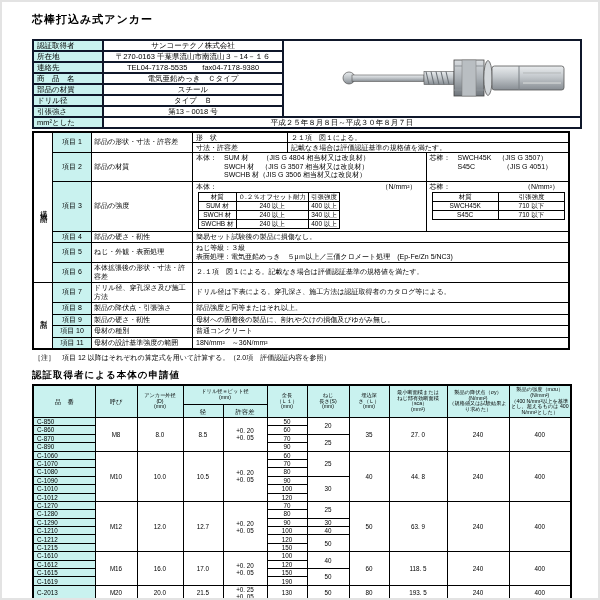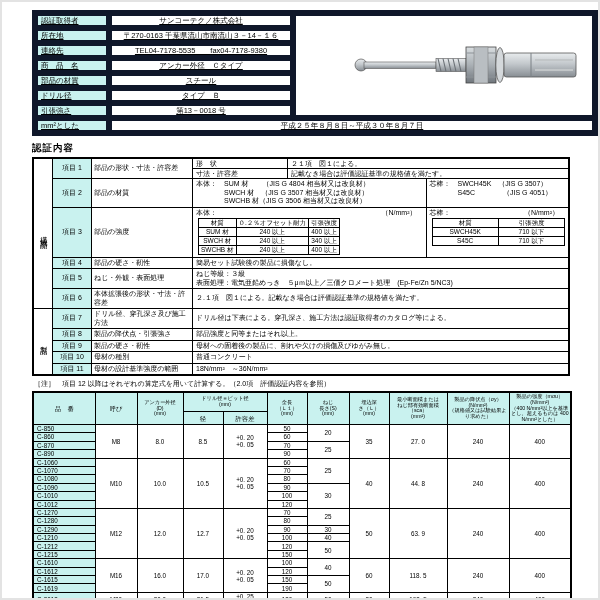--- a/index.html
+++ b/index.html
@@ -5,21 +5,21 @@
   html,body{margin:0;padding:0;background:#fff;}
   body{font-family:"Liberation Sans","DejaVu Sans",sans-serif;color:#000;}
   #page{position:relative;width:600px;height:600px;box-sizing:border-box;
         border:2px solid #e3e3e3;background:#fff;padding:8px 30px 0 30px;overflow:hidden;}
   .title{font-size:11px;font-weight:bold;letter-spacing:1px;margin:2px 0 12px 0;}
   .sect{font-size:9.5px;font-weight:bold;letter-spacing:1px;margin:6px 0 2px 0;}
 
   
   table{border-collapse:collapse;}
   .info{width:538px;table-layout:fixed;font-size:7.5px;}
-  .info td{border:6px solid #0f172a;padding:0 3px;height:9px;line-height:9px;white-space:nowrap;overflow:hidden;text-decoration:underline;}
+  .info td{border:2px solid #0f172a;padding:0 3px;height:9px;line-height:9px;white-space:nowrap;overflow:hidden;}
   .info .lab{background:#c9f2ef;width:62px;}
   .info .val{width:172px;text-align:center;}
   .info .photo{width:296px;background:#fff;text-align:center;vertical-align:middle;padding:0;}
   .info{border:2px solid #000;}
 
   
   .cert{width:538px;table-layout:fixed;font-size:7px;border:2px solid #000;margin-top:2px;}
   .cert td{border:1px solid #000;padding:1px 2px;vertical-align:middle;line-height:8.5px;}
   .cert .vlab{width:18px;text-align:center;writing-mode:vertical-rl;text-orientation:upright;
               letter-spacing:2px;padding:0;font-size:7.5px;}
@@ -51,20 +51,21 @@
   col.c-code{width:62px;} col.c-yobi{width:42px;} col.c-dia{width:46px;}
   col.c-dd{width:40px;}  col.c-dt{width:44px;}  col.c-len{width:40px;}
   col.c-thr{width:42px;} col.c-emb{width:40px;} col.c-area{width:58px;}
   col.c-yld{width:62px;} col.c-str{width:62px;}
 </style>
 </head>
 <body>
 
 <div id="page">
 
+  <div class="title">芯棒打込み式アンカー</div>
 
   <table class="info">
     <tbody>
         <tr>
       <td class="lab">認証取得者</td>
       <td class="val">サンコーテクノ株式会社</td>
       <td class="photo" rowspan="7">
         <svg width="290" height="58" viewBox="0 0 290 58">
           <defs>
             <linearGradient id="met" x1="0" y1="0" x2="0" y2="1">
@@ -102,42 +103,41 @@
     <tr>
       <td class="lab">所在地</td>
       <td class="val">〒270-0163 千葉県流山市南流山３－14－１６</td>
     </tr>
     <tr>
       <td class="lab">連絡先</td>
       <td class="val">TEL04-7178-5535　　fax04-7178-9380</td>
     </tr>
     <tr>
       <td class="lab">商　品　名</td>
-      <td class="val">アンカー外径　Ｃタイプ</td>
+      <td class="val">電気亜鉛めっき　Ｃタイプ</td>
     </tr>
     <tr>
       <td class="lab">部品の材質</td>
       <td class="val">スチール</td>
     </tr>
     <tr>
       <td class="lab">ドリル径</td>
       <td class="val">タイプ　Ｂ</td>
     </tr>
     <tr>
       <td class="lab">引張強さ</td>
       <td class="val">第13－0018 号</td>
     </tr>
     <tr>
       <td class="lab">mm²とした</td>
       <td class="val" colspan="2">平成２５年８月８日～平成３０年８月７日</td>
     </tr>
   </tbody>
     </table>
 
-  <div class="sect">認証内容</div>
 
   <table class="cert">
     <tbody>
         <tr>
       <td class="vlab" rowspan="6">構成部品</td>
       <td class="no">項目 1</td>
       <td class="nm">部品の形状・寸法・許容差</td>
       <td class="ct p0">
         <div class="subrow">
           <div class="sk">形　状</div>
@@ -268,20 +268,21 @@
     <tr>
       <td class="no">項目 11</td>
       <td class="nm">母材の設計基準強度の範囲</td>
       <td class="ct">18N/mm²　～36N/mm²</td>
     </tr>
   </tbody>
     </table>
 
   <div class="note">［注］　項目 12 以降はそれぞれの算定式を用いて計算する。（2.0項　評価認証内容を参照）</div>
 
+  <div class="sect">認証取得者による本体の申請値</div>
 
   <table class="app">
     <colgroup>
       <col class="c-code">
         <col class="c-yobi">
         <col class="c-dia">
         <col class="c-dd">
         <col class="c-dt">
       <col class="c-len">
         <col class="c-thr">

